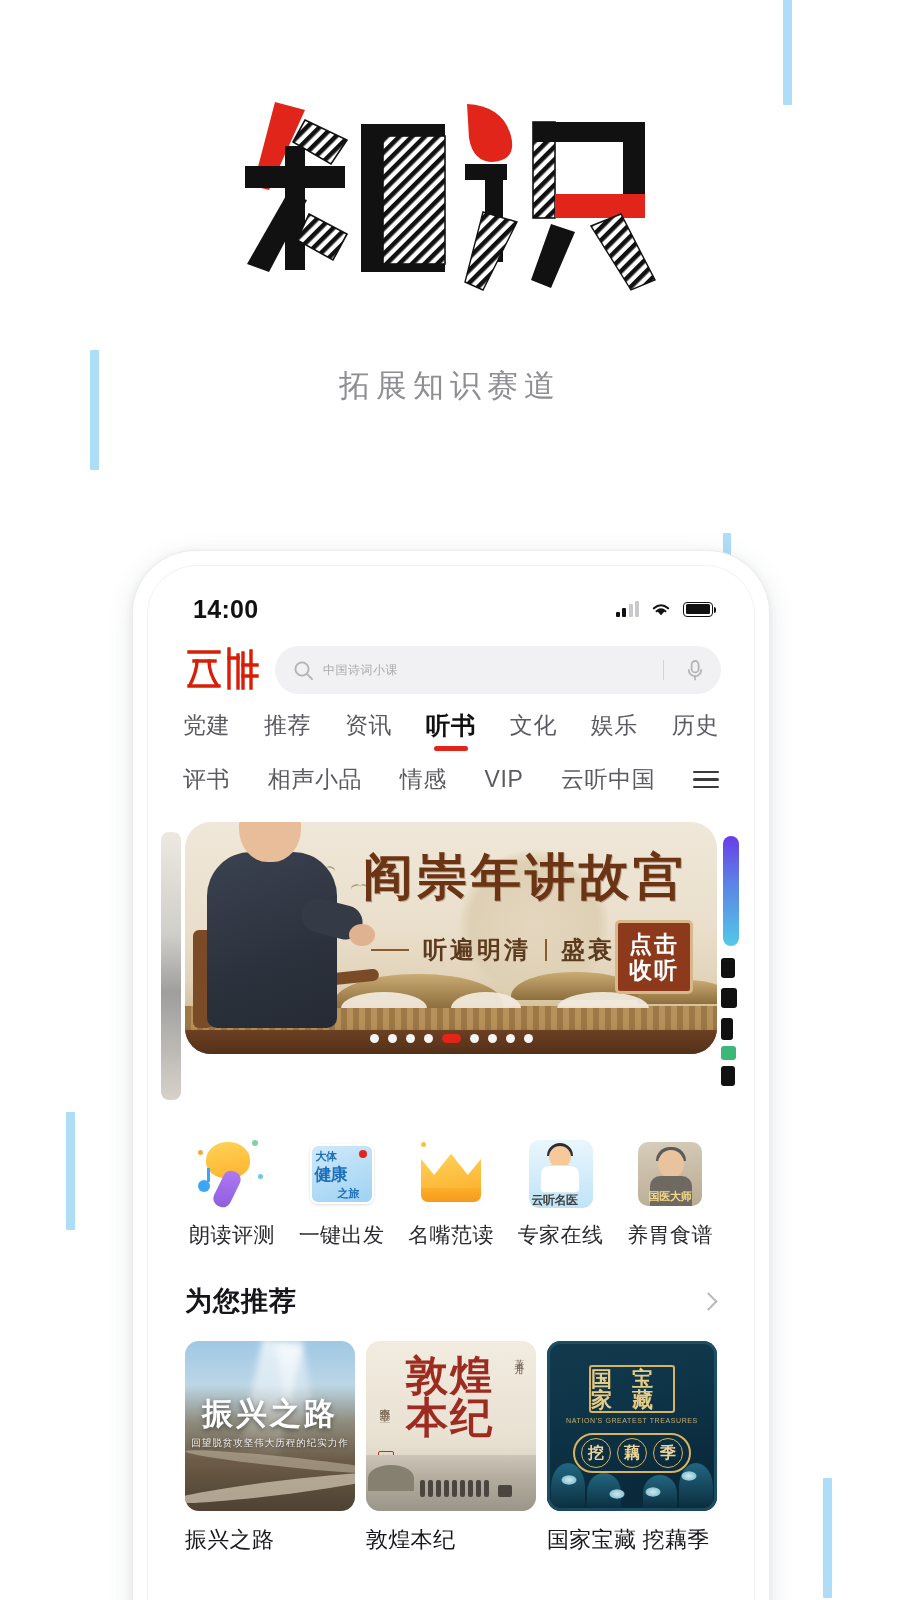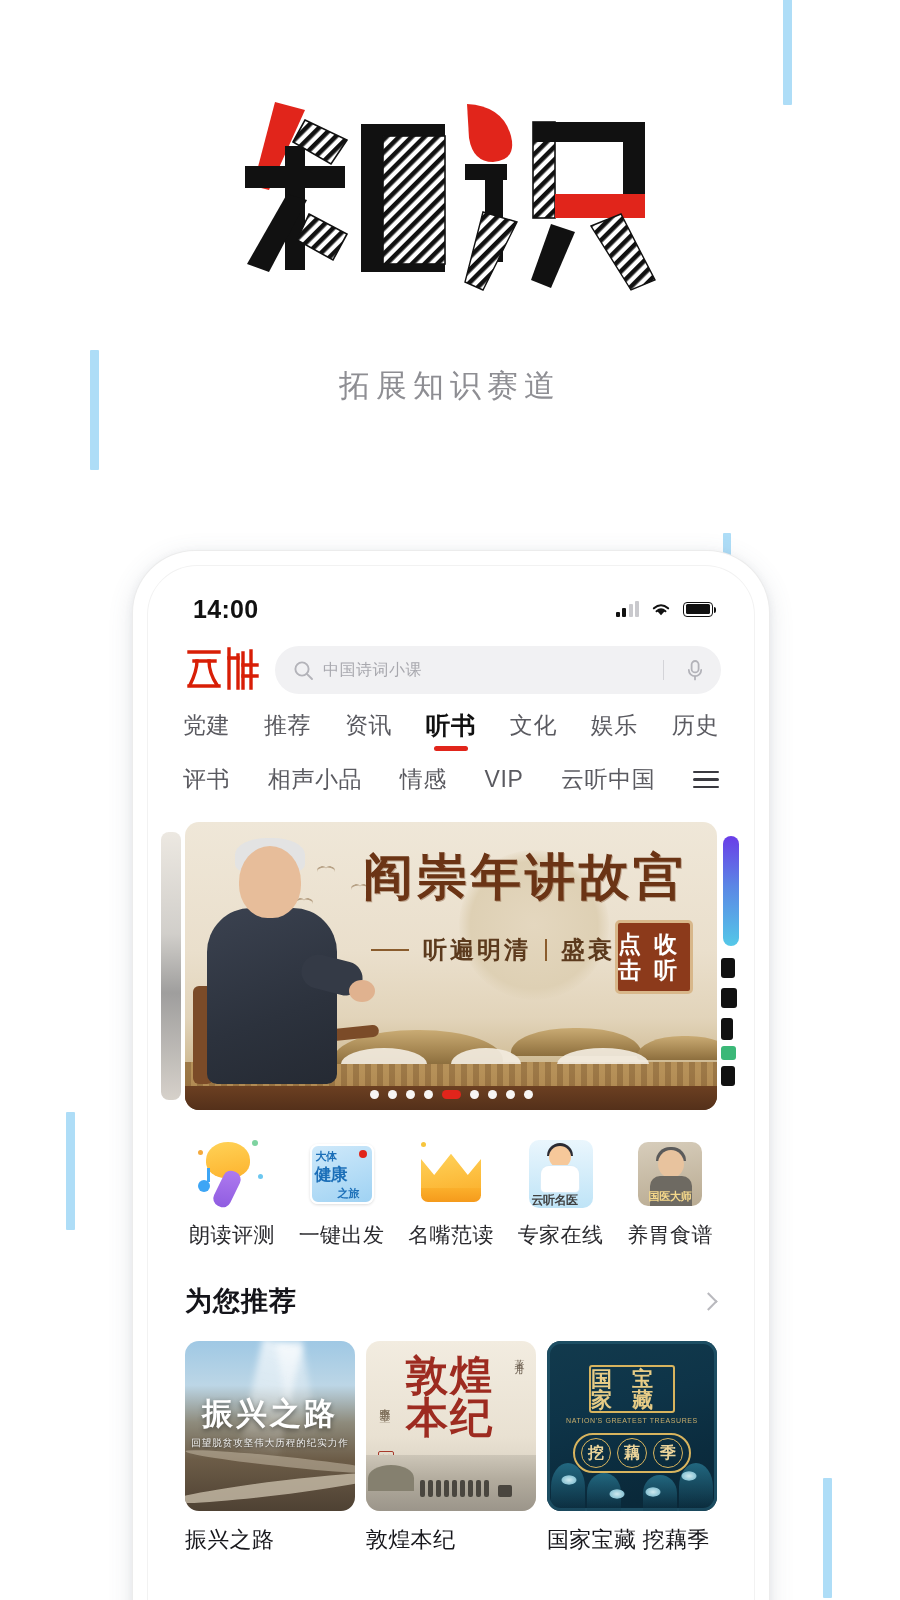--- a/index.html
+++ b/index.html
@@ -83,21 +83,21 @@
   }
   .batt span{ display:block; width:100%; height:100%; background:#111; border-radius:1.5px; }
 
   
   .appheader { display:flex; align-items:center; padding:12px 28px 0 32px; gap:14px; }
   .brand { flex:0 0 auto; }
   .searchbar {
     flex:1; height:48px; background:#f1f1f3; border-radius:24px;
     display:flex; align-items:center; padding:0 16px 0 18px; gap:9px;
   }
-  .search-ph { font-size:16px; color:#a8a8ae; letter-spacing:0.5px; flex:1; }
+  .search-ph { font-size:12px; color:#a8a8ae; letter-spacing:0.5px; flex:1; }
   .sdiv { width:1.4px; height:20px; background:#d4d4d8; margin-right:12px; }
 
   
   .navrow {
     display:flex; align-items:center; padding:0 30px; gap:0;
     margin-top:14px;
   }
   .navrow.r1 { justify-content:space-between; }
   .navrow.r2 { justify-content:space-between; margin-top:13px; }
   .tab {
@@ -111,22 +111,22 @@
   }
   .hamb { display:flex; flex-direction:column; gap:5px; padding-bottom:9px; }
   .hamb i { display:block; width:26px; height:2.6px; background:#3a3a40; border-radius:2px; }
 
   
   .carousel {
     margin-top:18px; height:288px; position:relative;
     padding:0 0 0 0;
   }
   .slide-main {
-    position:absolute; left:32px; top:0; width:532px; height:288px;
-    border-radius:14px; overflow:hidden;
+    position:absolute; left:32px; top:0; width:532px; height:232px;
+    border-radius:26px; overflow:hidden;
   }
   .slide-peek-l {
     position:absolute; left:8px; top:10px; width:20px; height:268px;
     border-radius:8px; overflow:hidden; opacity:0.85;
     background:linear-gradient(180deg,#e9e4dc 0%,#c9c6c1 38%,#8e8d8c 60%,#cfc9c1 100%);
   }
   .slide-peek-r {
     position:absolute; left:568px; top:10px; width:22px; height:268px;
     border-radius:8px; overflow:hidden;
     background:#ffffff;
@@ -198,21 +198,21 @@
     position:absolute; left:186px; top:112px;
     font-family:"DejaVu Serif","Liberation Serif",serif;
     font-size:24px; color:#5c3a1d; letter-spacing:3px; font-weight:bold;
     display:flex; align-items:center; gap:14px;
   }
   .bsline { width:38px; height:2px; background:#8a5c2d; }
   .bsbar  { width:2px; height:22px; background:#8a5c2d; }
   .seal {
     position:absolute; right:24px; top:98px; width:78px; height:74px;
     background:#8C3A1B; border:3px solid #d8b78a; border-radius:5px;
-    display:flex; flex-direction:row; align-items:center; justify-content:center;
+    display:flex; flex-direction:column; align-items:center; justify-content:center;
     color:#fff; font-family:"DejaVu Serif","Liberation Serif",serif;
     font-weight:bold; font-size:23px; line-height:1.12; letter-spacing:2px;
   }
   .dots {
     position:absolute; left:0; right:0; bottom:11px;
     display:flex; align-items:center; justify-content:center; gap:9px;
   }
   .dots i { display:block; width:9px; height:9px; border-radius:50%; background:#fff; opacity:.95; }
   .dots i.on { width:19px; border-radius:5px; background:#E1251B; opacity:1; }
 

